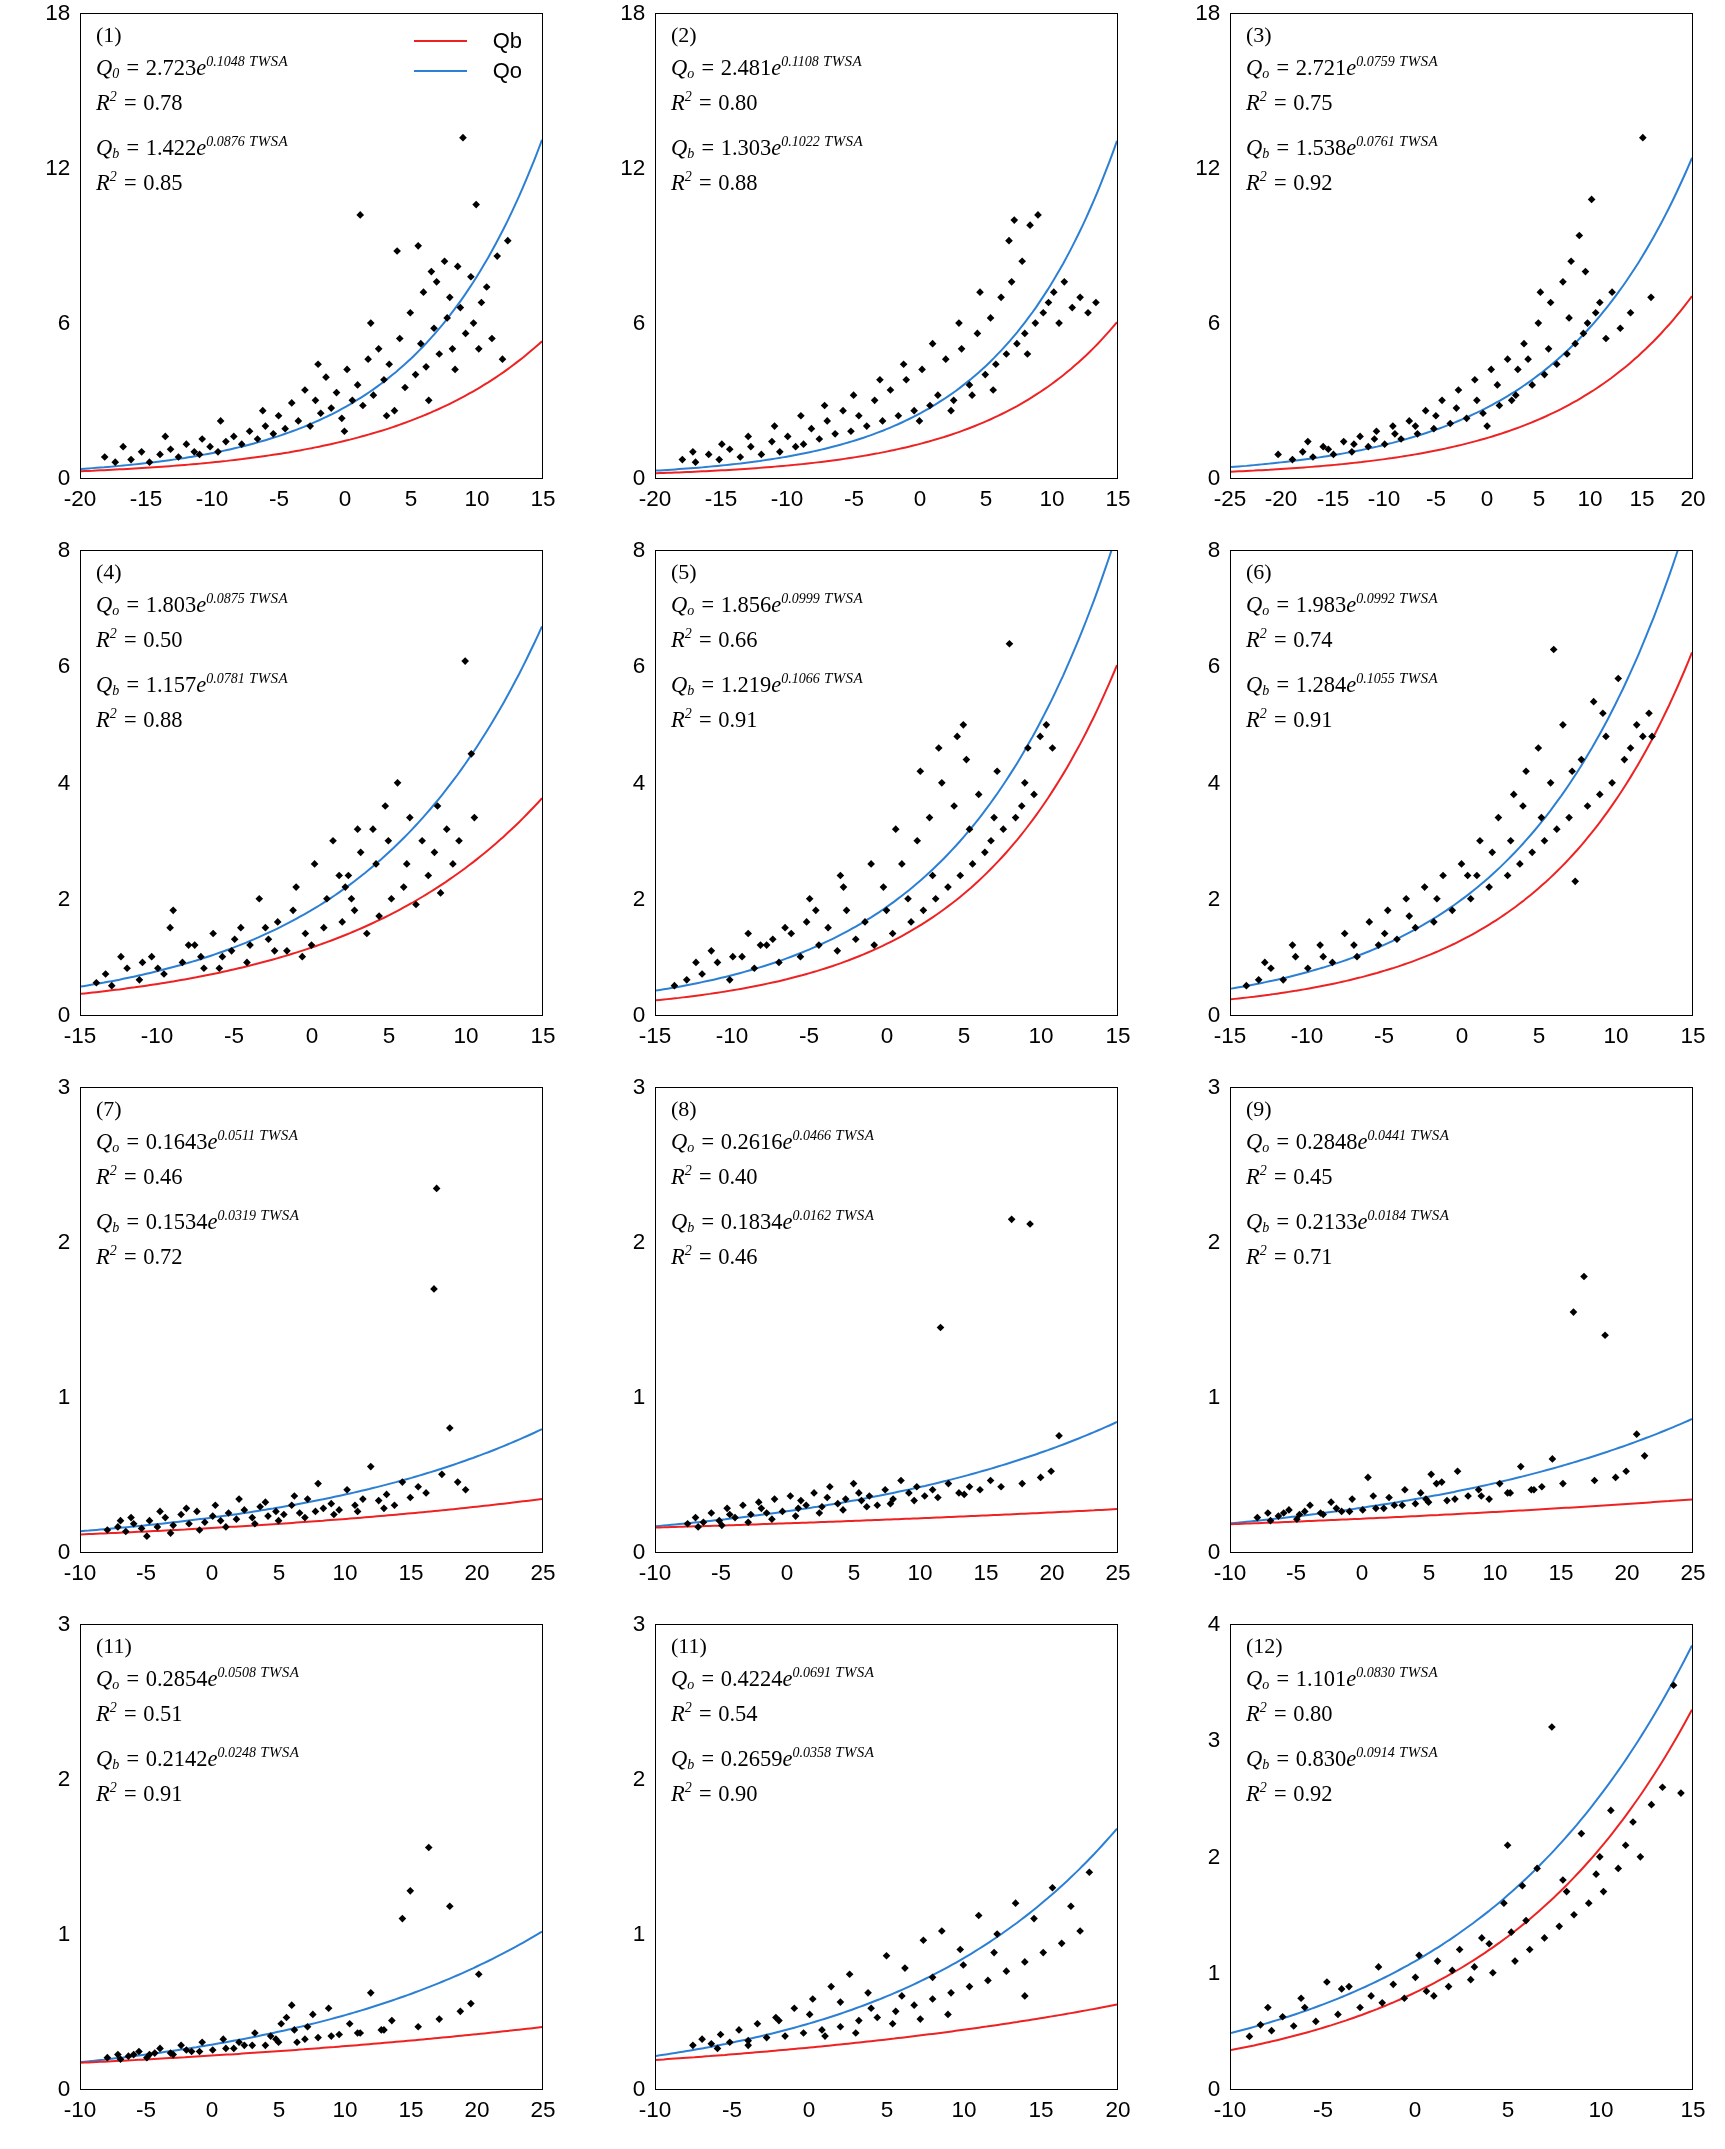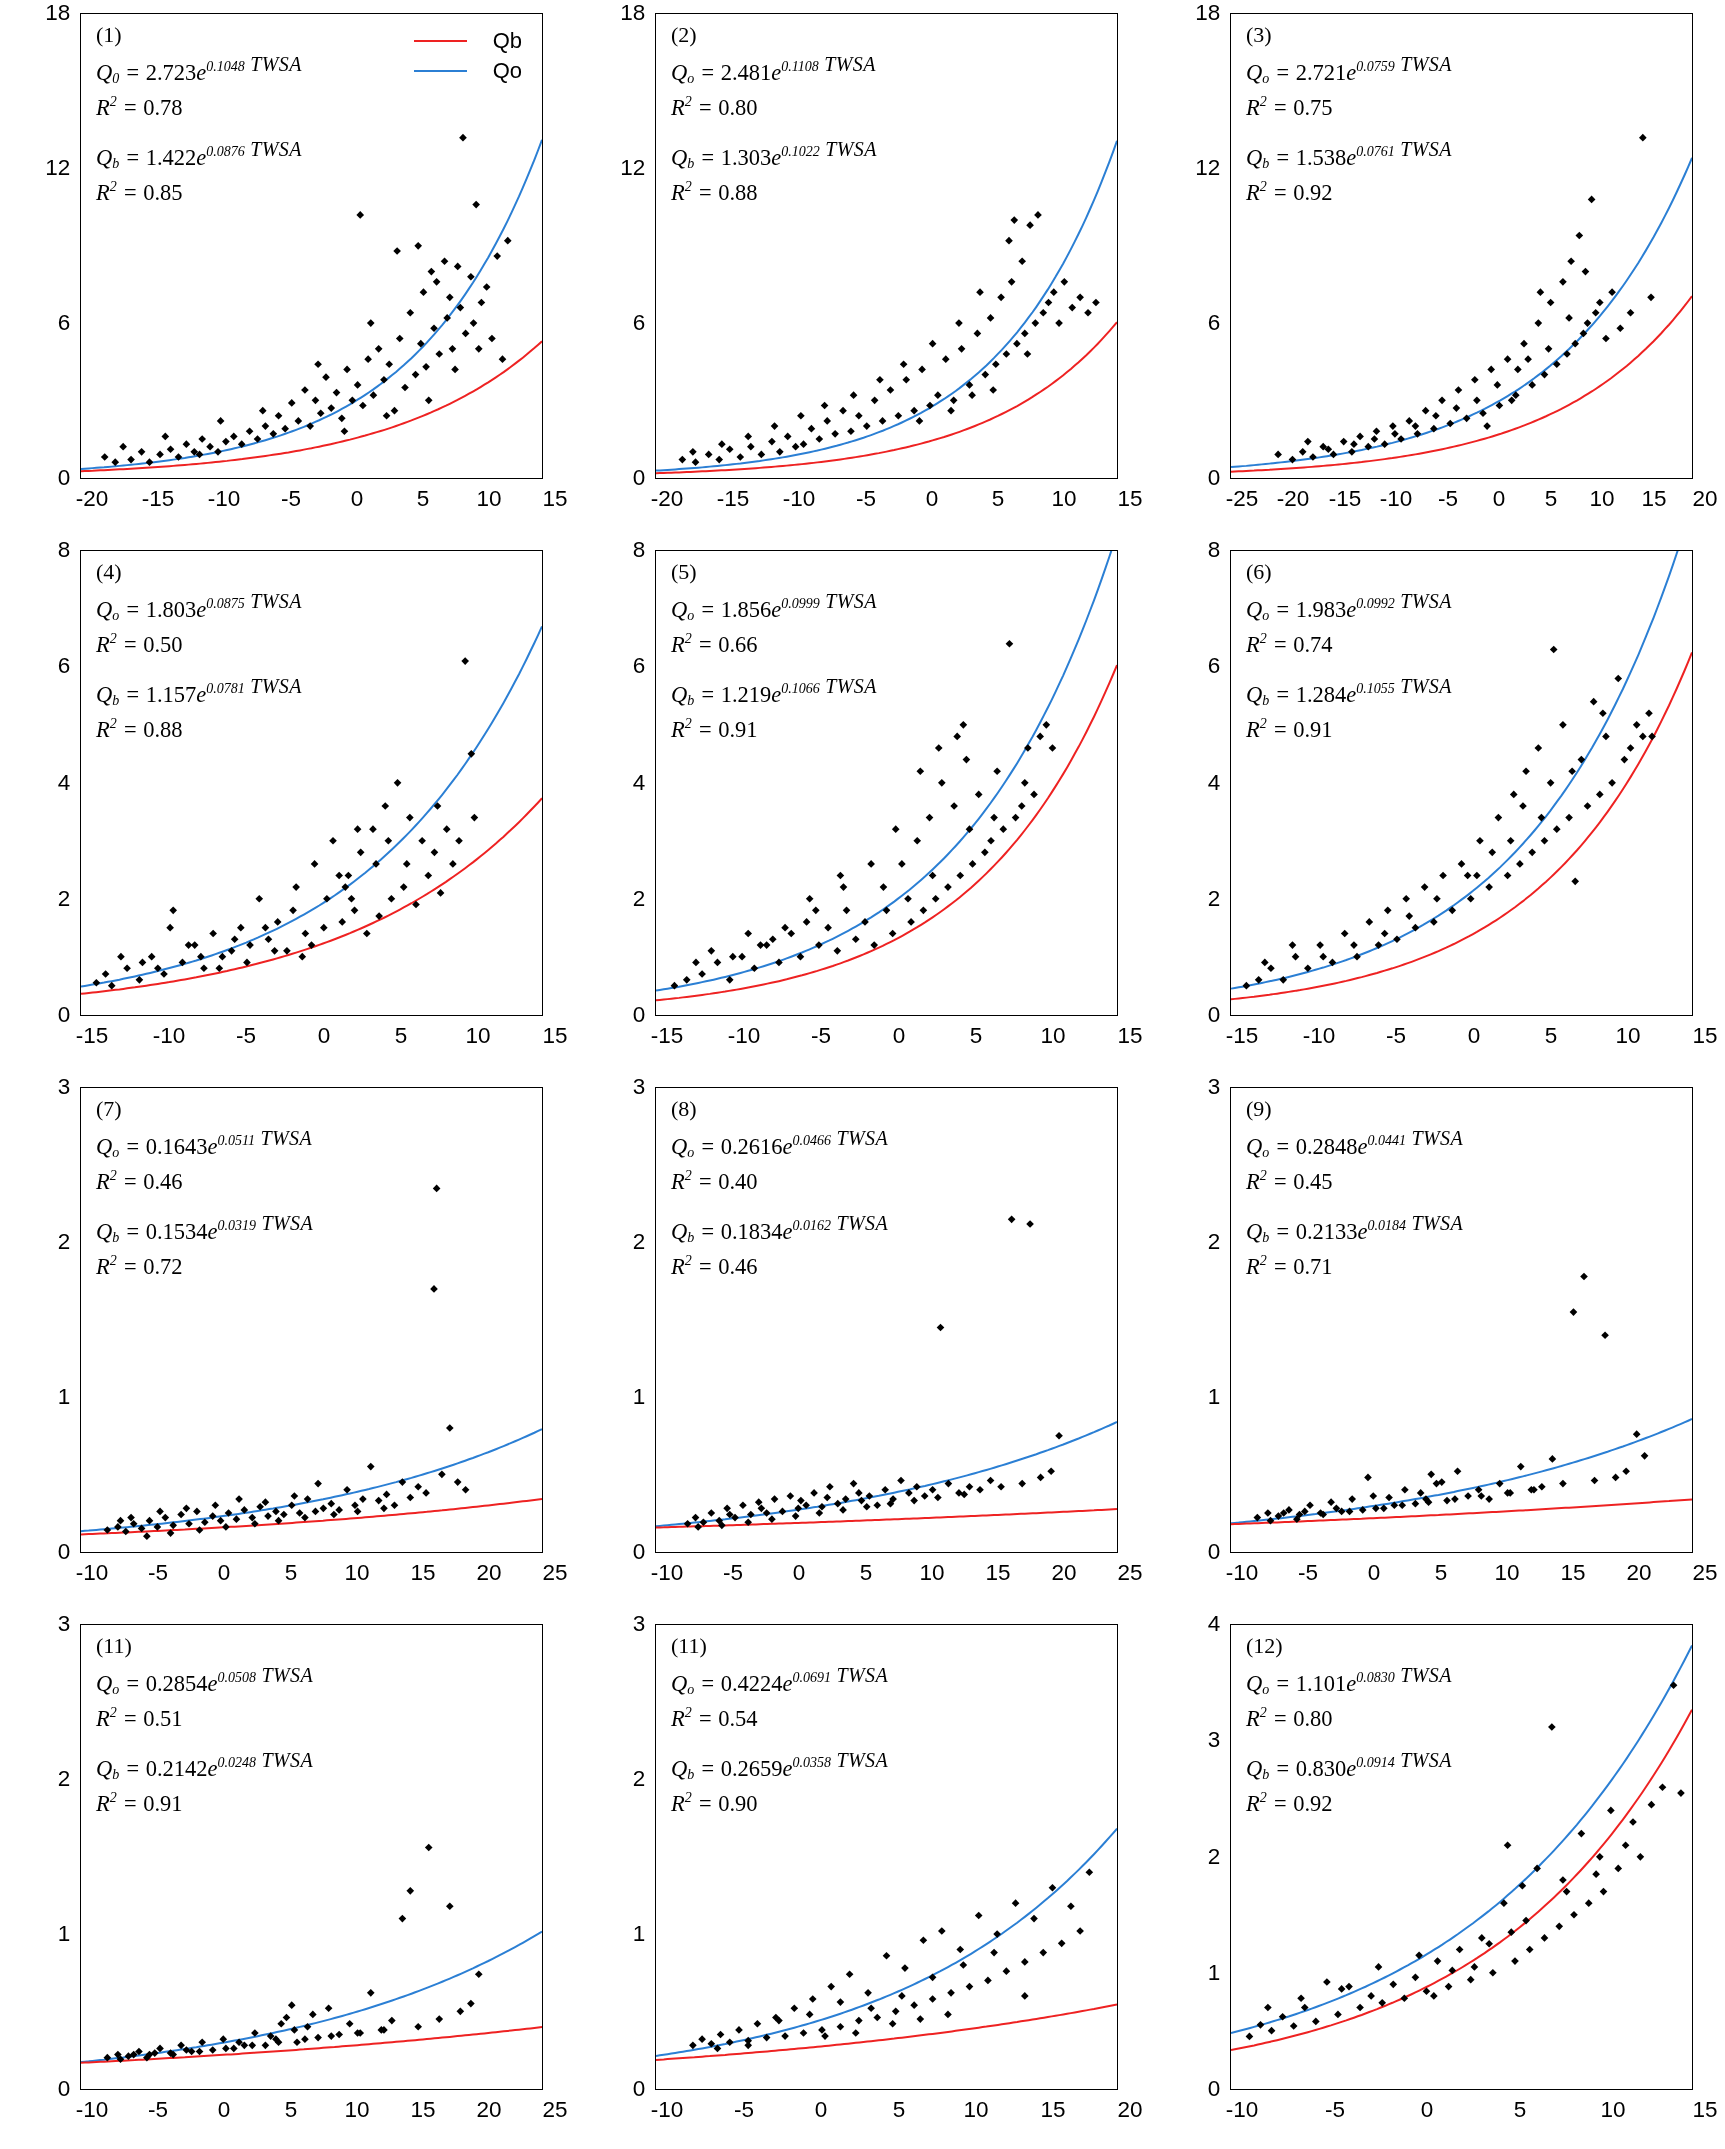--- a/index.html
+++ b/index.html
@@ -12,32 +12,32 @@
   }
   .cell{position:relative;}
   .plot-wrap{position:absolute;left:80px;top:13.4px;right:32px;bottom:58px;}
   .frame{position:absolute;inset:0;border:1.3px solid #000;background:#fff;overflow:hidden;}
   svg.canvas{position:absolute;inset:0;width:100%;height:100%;}
   .ylabels{position:absolute;left:0;top:13.4px;width:77px;bottom:58px;}
   .ylabels span{
     position:absolute;right:6.7px;transform:translateY(-50%);
     font-size:22.5px;font-family:"Liberation Sans",sans-serif;white-space:nowrap;
   }
-  .xlabels{position:absolute;left:92px;right:32px;bottom:23.4px;height:28px;}
+  .xlabels{position:absolute;left:80px;right:32px;bottom:23.4px;height:28px;}
   .xlabels span{
     position:absolute;transform:translateX(-50%);
     font-size:22.5px;font-family:"Liberation Sans",sans-serif;white-space:nowrap;
   }
   .anno{position:absolute;left:15px;top:8.3px;font-size:22px;line-height:1.05;}
   .tag{font-family:"Liberation Serif",serif;font-size:22px;margin-bottom:6.7px;}
   .eq{font-family:"Liberation Serif",serif;font-style:italic;font-size:22.5px;margin:8.3px 0 0 0;white-space:nowrap;}
   .eq .num{font-style:normal;}
   .eq sup{font-size:14px;font-style:italic;}
   .eq .sub{font-size:14px;vertical-align:-3.3px;font-style:italic;}
-  .eq .twsa{font-size:20px;font-style:italic;letter-spacing:0.4px;}
+  .eq .twsa{font-size:15px;font-style:italic;letter-spacing:0.4px;}
   .gap{height:11.7px;}
   .legend{position:absolute;right:20px;top:11.7px;font-family:"Liberation Sans",sans-serif;font-size:22px;}
   .legend .row{display:flex;align-items:center;gap:26px;height:30px;}
   .legend .line{width:53px;height:2.5px;display:inline-block;}
 </style>
 </head>
 <body>
 
 <div class="grid">
     <div class="cell">

